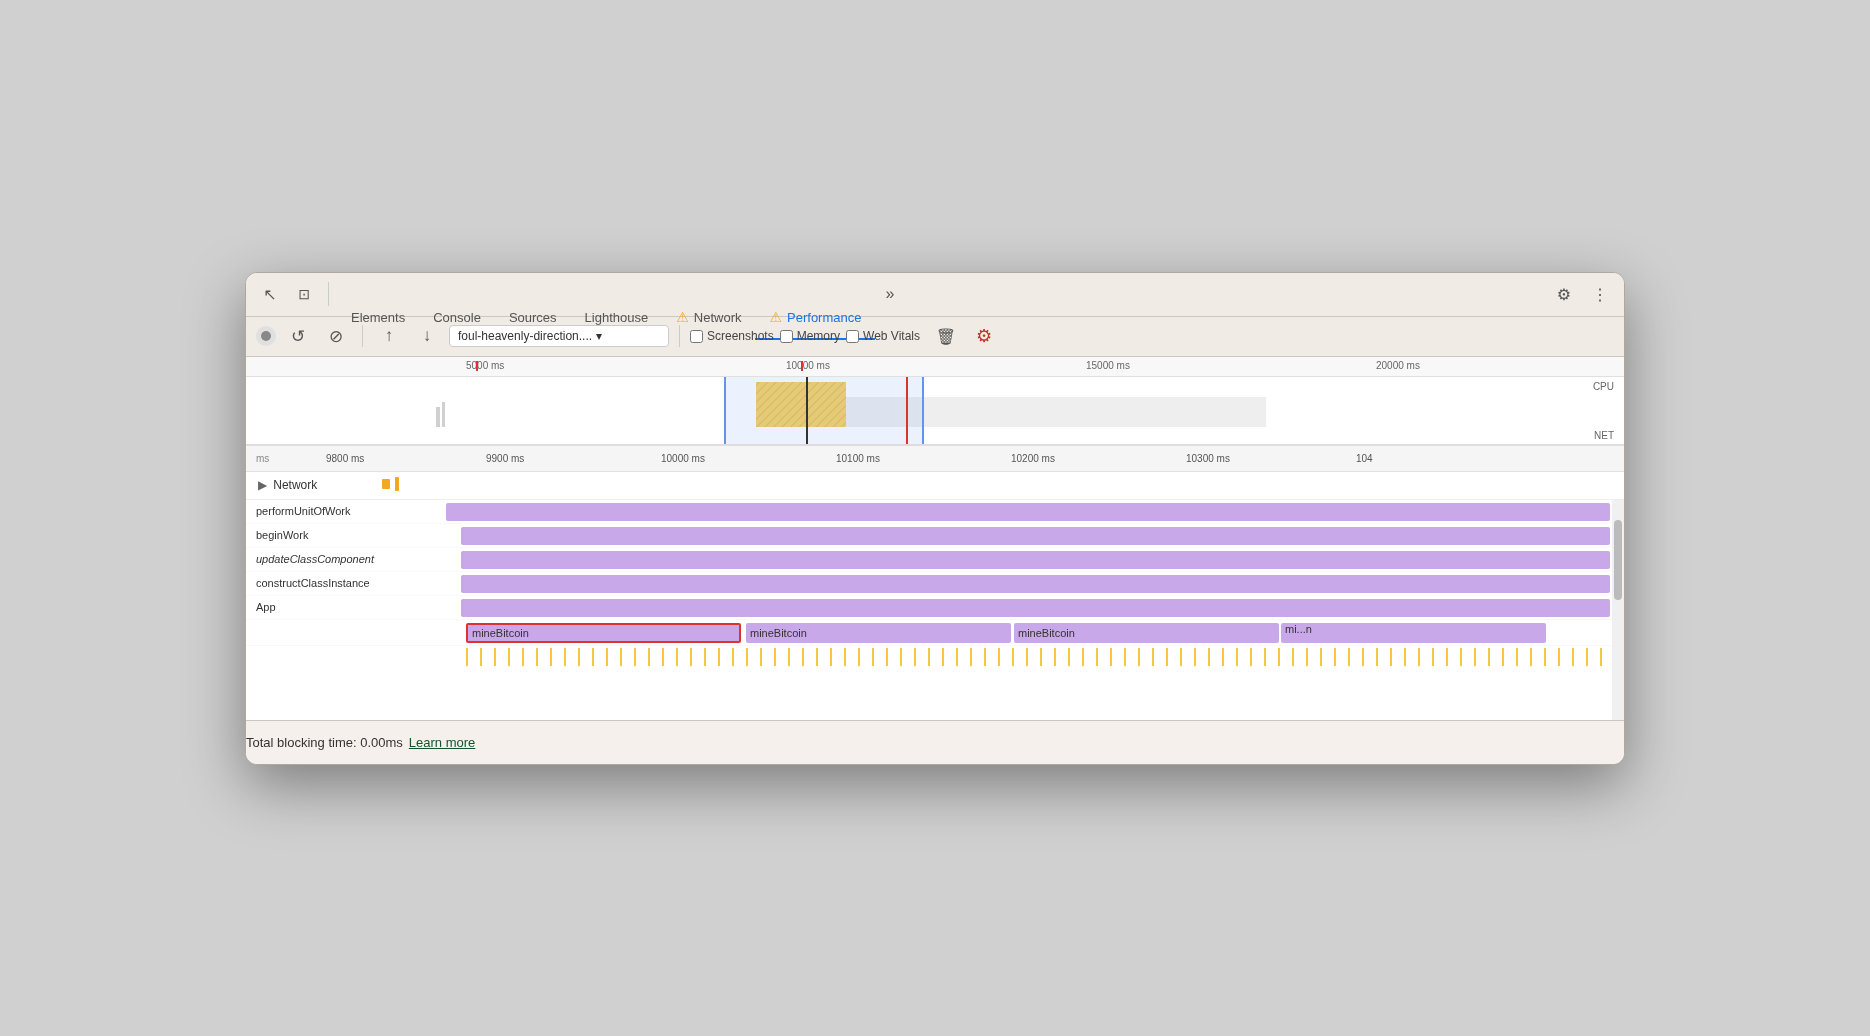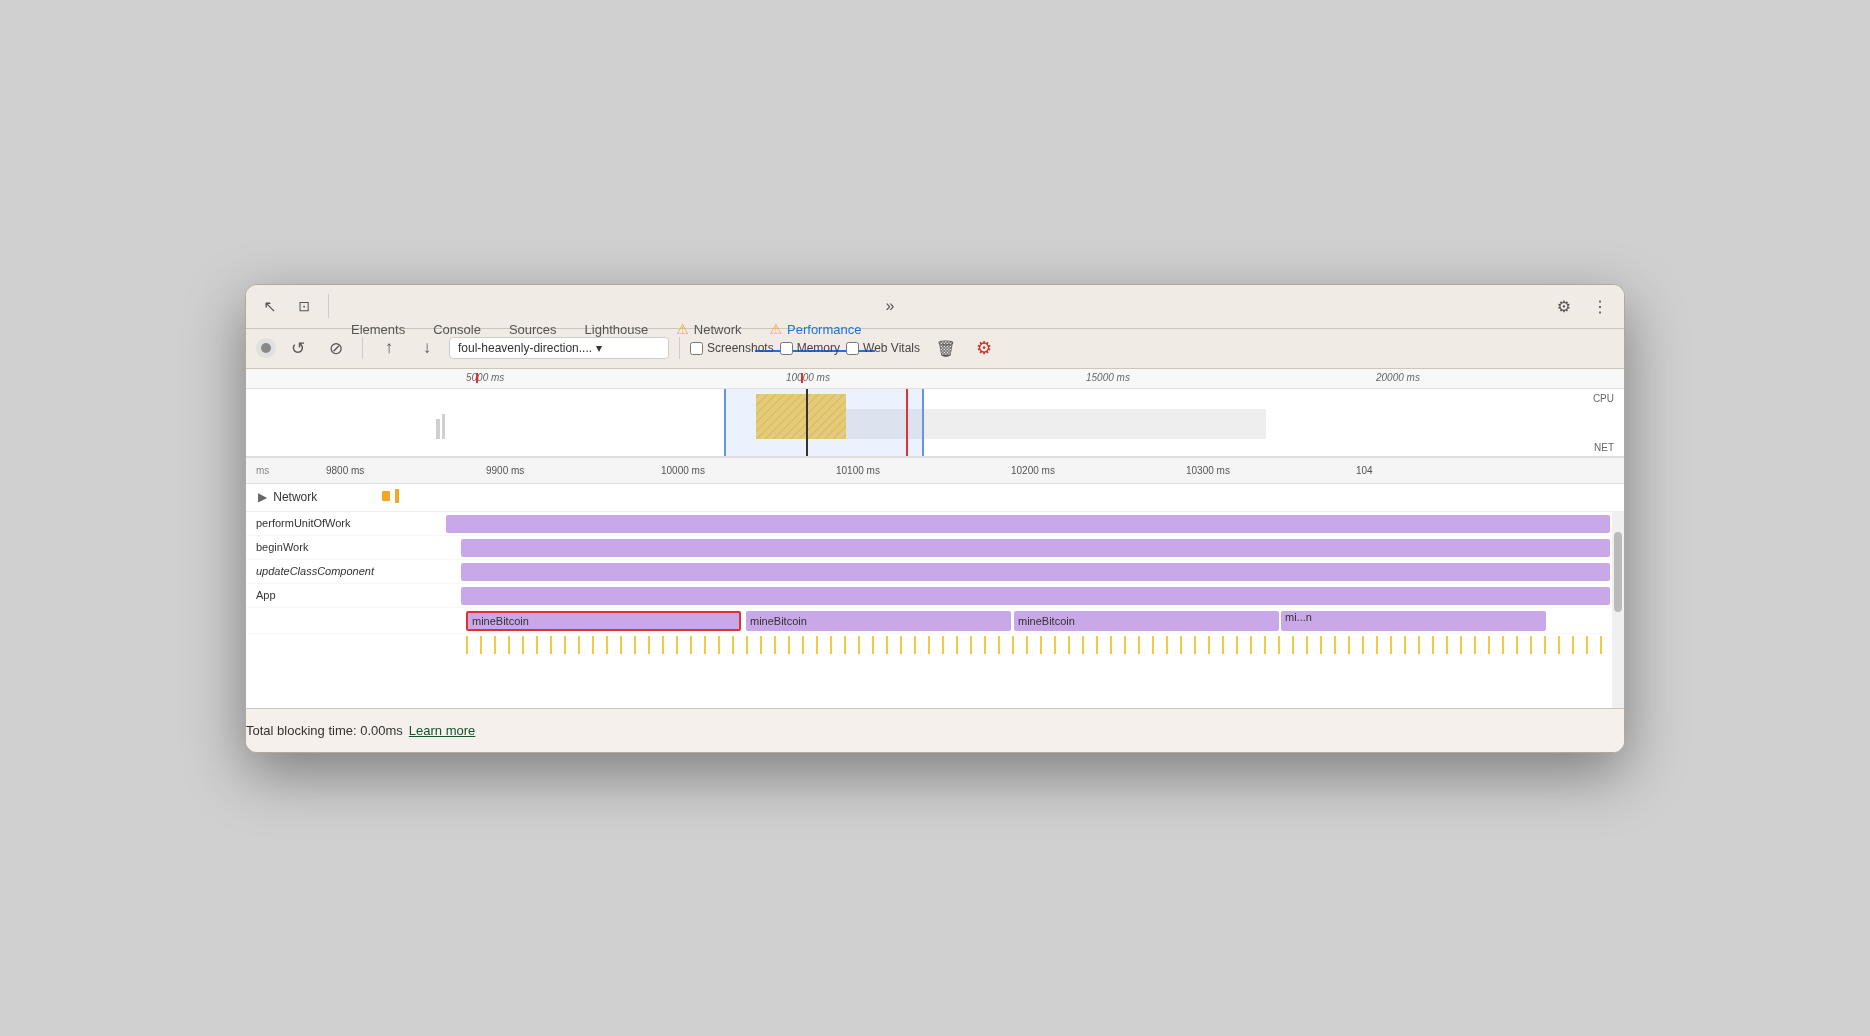--- a/index.html
+++ b/index.html
@@ -164,21 +164,20 @@
       align-items: center;
       gap: 4px;
       font-size: 12px;
       color: #444;
     }
     .checkbox-group input { cursor: pointer; }
     .ruler-mark {
       position: absolute;
       font-size: 10px;
       color: #666;
-      font-style: italic;
     }
     .flamechart-ruler {
       height: 26px;
       background: #f5f5f5;
       border-bottom: 1px solid #e0e0e0;
       display: flex;
       align-items: center;
       padding-left: 90px;
       font-size: 11px;
       color: #666;
@@ -406,20 +405,24 @@
     <div class="flame-row" style="position:relative;height:24px;overflow:hidden;">
       <span style="position:absolute;left:10px;font-size:11px;color:#333;z-index:2;white-space:nowrap;">beginWork</span>
       <div style="position:absolute;left:215px;right:14px;top:3px;height:18px;background:#c8a8e8;border-radius:2px;"></div>
     </div>
 
     <div class="flame-row" style="position:relative;height:24px;overflow:hidden;font-style:italic;">
       <span style="position:absolute;left:10px;font-size:11px;color:#333;z-index:2;white-space:nowrap;">updateClassComponent</span>
       <div style="position:absolute;left:215px;right:14px;top:3px;height:18px;background:#c8a8e8;border-radius:2px;"></div>
     </div>
 
+    <div class="flame-row" style="position:relative;height:24px;overflow:hidden;">
+      <span style="position:absolute;left:10px;font-size:11px;color:#333;z-index:2;white-space:nowrap;">constructClassInstance</span>
+      <div style="position:absolute;left:215px;right:14px;top:3px;height:18px;background:#c8a8e8;border-radius:2px;"></div>
+    </div>
 
     <div class="flame-row" style="position:relative;height:24px;overflow:hidden;">
       <span style="position:absolute;left:10px;font-size:11px;color:#333;z-index:2;white-space:nowrap;">App</span>
       <div style="position:absolute;left:215px;right:14px;top:3px;height:18px;background:#c8a8e8;border-radius:2px;"></div>
     </div>
 
     <div class="flame-row" style="position:relative;height:26px;overflow:hidden;padding-left:12px;">
 
       <div style="position:absolute;left:220px;width:275px;top:3px;height:20px;background:#c8a8e8;border-radius:2px;border:2px solid #e03030;z-index:3;display:flex;align-items:center;padding:0 4px;">
         <span style="font-size:11px;color:#333;overflow:hidden;white-space:nowrap;">mineBitcoin</span>

